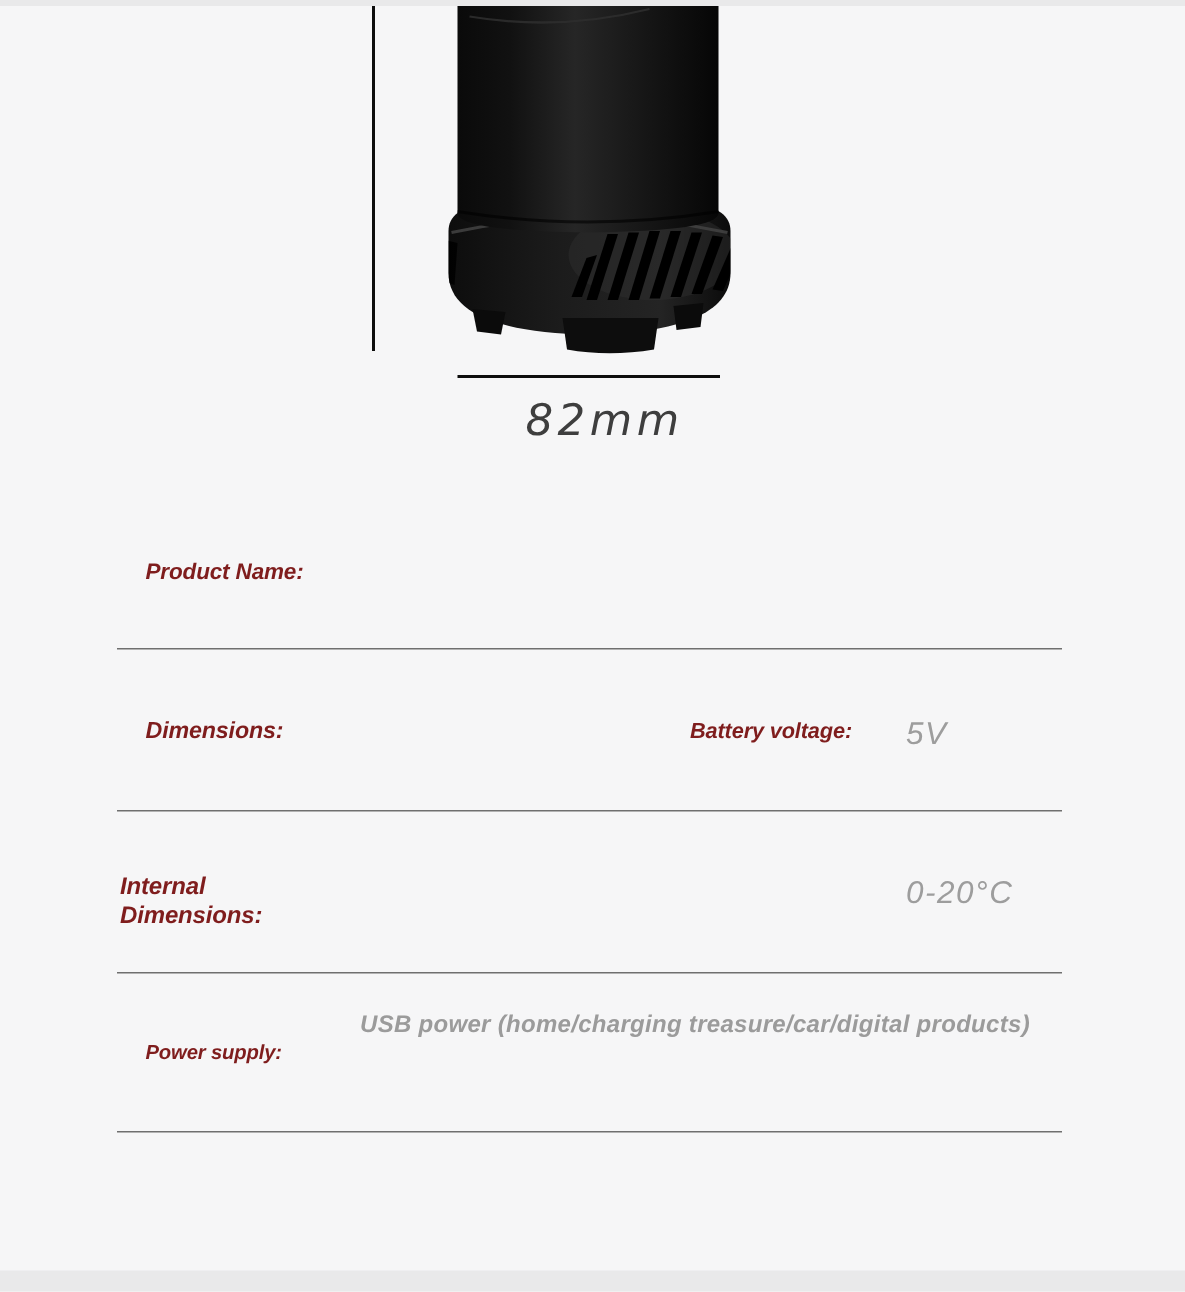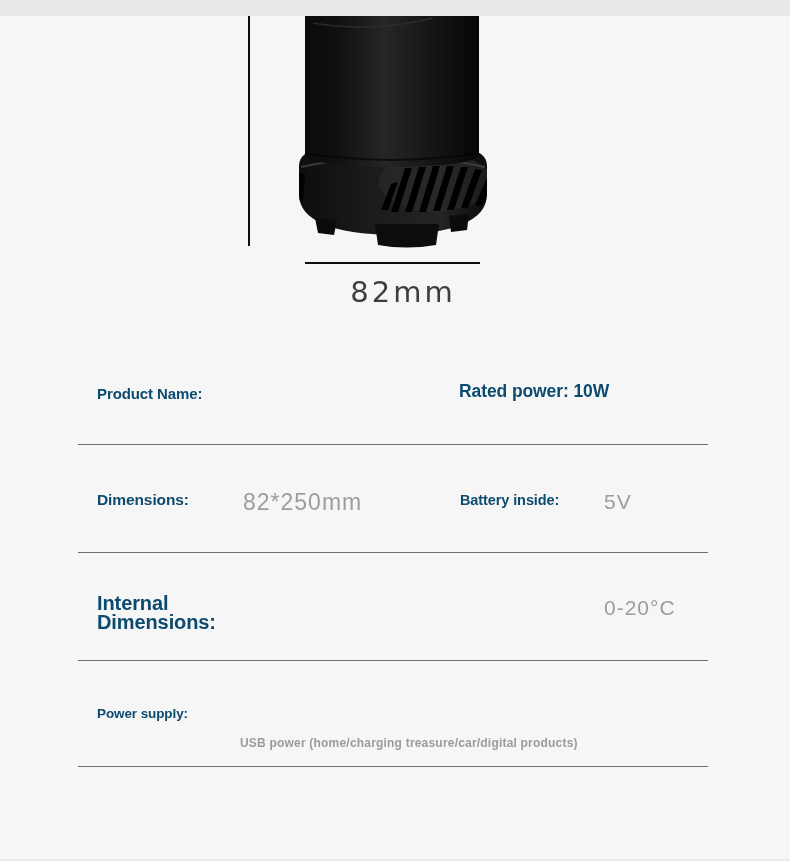--- a/index.html
+++ b/index.html
@@ -1,23 +1,24 @@
 <!DOCTYPE html>
 <html><head>
 <meta charset="utf-8">
 <style>
   html, body { margin: 0; padding: 0; background: #e9e9ea; }
   .canvas {
     position: relative;
     width: 790px;
     height: 843px;
-    margin: 16px auto;
+    margin: 4px auto;
     background: #f6f6f7;
     overflow: hidden;
     font-family: "Liberation Sans", sans-serif;
+    font-style: italic;
   }
 
   
   .v-dim-line {
     position: absolute; left: 248px; top: 0;
     width: 2px; height: 230px; background: #0d0d0d;
   }
   .product-svg { position: absolute; left: 293px; top: 0; width: 200px; height: 236px; }
   .h-dim-line {
     position: absolute; left: 305px; top: 246px;
@@ -30,21 +31,21 @@
     font-size: 29px; color: #3e3e3e; letter-spacing: 3px;
   }
 
   
   .divider {
     position: absolute; left: 78px; width: 630px; height: 1px;
     background: #6f6f6f;
   }
   .lbl {
     position: absolute;
-    color: #0c4a6e; font-weight: bold;
+    color: #7f1d1d; font-weight: bold;
     letter-spacing: -0.1px;
   }
   .val-big {
     position: absolute;
     color: #9d9d9d; font-weight: 400; letter-spacing: 1px;
   }
   .val-small {
     position: absolute;
     color: #9b9b9b; font-weight: bold;
   }
@@ -53,27 +54,27 @@
   .r1-label  { left: 97px;  top: 369px; font-size: 15px; }
   .r1-value  { left: 241px; top: 363px; font-size: 11.5px; line-height: 15px;
                letter-spacing: 0.6px; word-spacing: 1px; }
   .r1-rlabel { left: 459px; top: 365px; font-size: 17.5px; }
 
   .r2-label  { left: 97px;  top: 475px; font-size: 15.5px; }
   .r2-value  { left: 243px; top: 473px; font-size: 23px; }
   .r2-rlabel { left: 460px; top: 476px; font-size: 14.5px; }
   .r2-rvalue { left: 604px; top: 474px; font-size: 21px; }
 
-  .r3-label  { left: 97px;  top: 578px; font-size: 20px; line-height: 19px; }
+  .r3-label  { left: 80px;  top: 578px; font-size: 16px; line-height: 19px; }
   .r3-value  { left: 241px; top: 581px; font-size: 23px; }
   .r3-rlabel { left: 460px; top: 577px; font-size: 14.5px; line-height: 19px; }
   .r3-rvalue { left: 604px; top: 580px; font-size: 21px; }
 
   .r4-label  { left: 97px;  top: 690px; font-size: 13.5px; }
-  .r4-value  { left: 240px; top: 720px; font-size: 12px; letter-spacing: 0.2px; }
+  .r4-value  { left: 240px; top: 671px; font-size: 16px; letter-spacing: 0.2px; }
 
   .div1 { top: 428px; }
   .div2 { top: 536px; }
   .div3 { top: 644px; }
   .div4 { top: 750px; }
 </style>
 </head>
 <body>
 
 <div class="canvas">
@@ -129,26 +130,24 @@
       <polygon points="22,202 44,204 41,219 25,217" fill="#0b0b0b"></polygon>
       <polygon points="156,200 176,198 174,214 158,216" fill="#0b0b0b"></polygon>
       <path d="M82,208 L146,208 L143,229 Q113,234 85,229 Z" fill="#0d0d0d"></path>
     </g>
   </svg>
 
   <div class="h-dim-line"></div>
   <div class="width-label">82mm</div>
 
   <div class="lbl r1-label">Product Name:</div>
-  <div class="lbl r1-rlabel">Rated power: 10W</div>
   <div class="divider div1"></div>
 
   <div class="lbl r2-label">Dimensions:</div>
-  <div class="val-big r2-value">82*250mm</div>
-  <div class="lbl r2-rlabel">Battery inside:</div>
+  <div class="lbl r2-rlabel">Battery voltage:</div>
   <div class="val-big r2-rvalue">5V</div>
   <div class="divider div2"></div>
 
   <div class="lbl r3-label two-line">
     <span>Internal</span>
     <span>Dimensions:</span>
   </div>
   <div class="val-big r3-rvalue">0-20°C</div>
   <div class="divider div3"></div>
 

